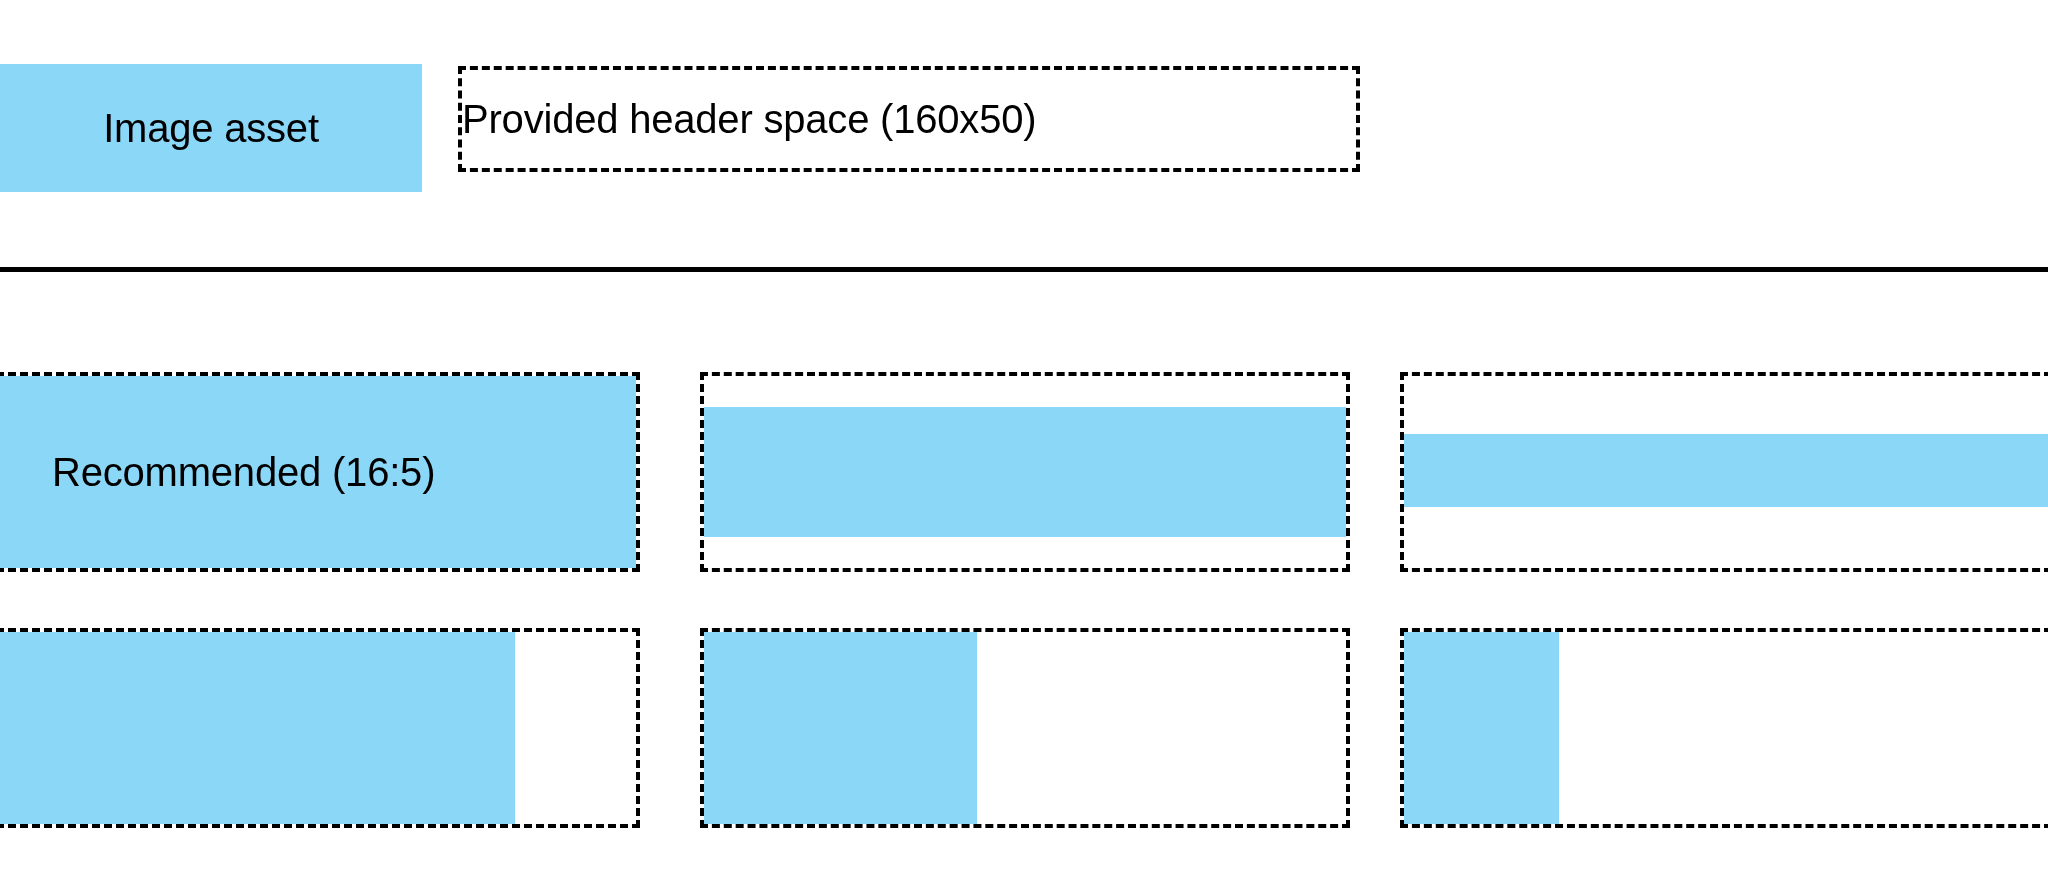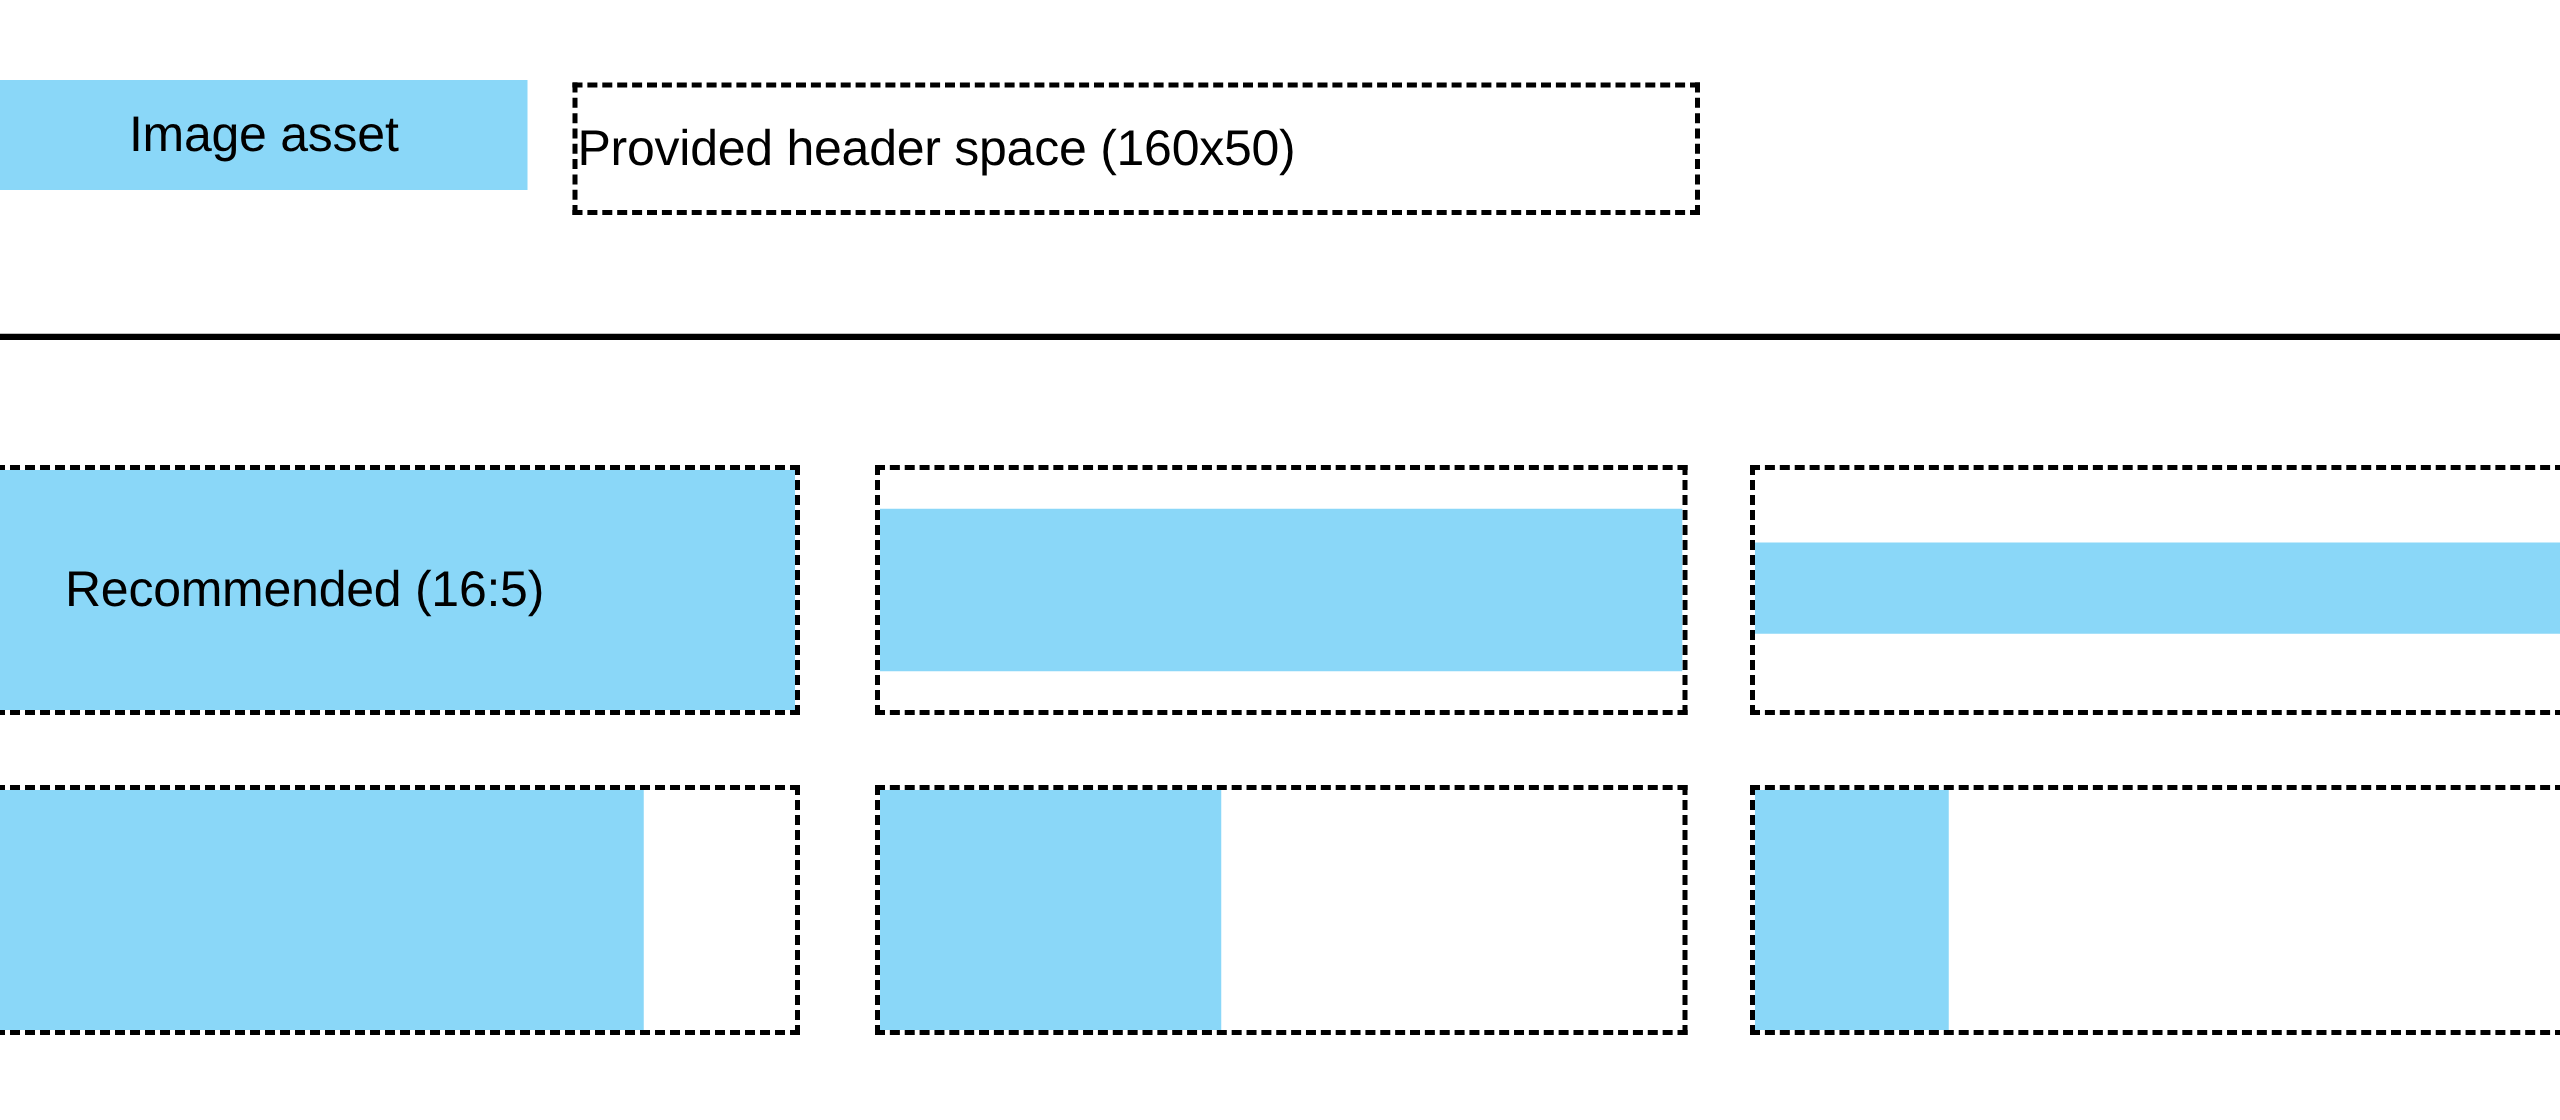--- a/index.html
+++ b/index.html
@@ -24,21 +24,21 @@
     top: 0;
     width: 2048px;
     height: 268px;
   }
 
   .image-asset-swatch {
     position: absolute;
     left: 0px;
     top: 64px;
     width: 422px;
-    height: 88px;
+    height: 128px;
     background: #8AD7F8;
     display: flex;
     align-items: center;
     justify-content: center;
     box-sizing: border-box;
   }
   .image-asset-swatch .label {
     font-size: 40px;
     font-weight: 400;
     letter-spacing: -0.2px;

